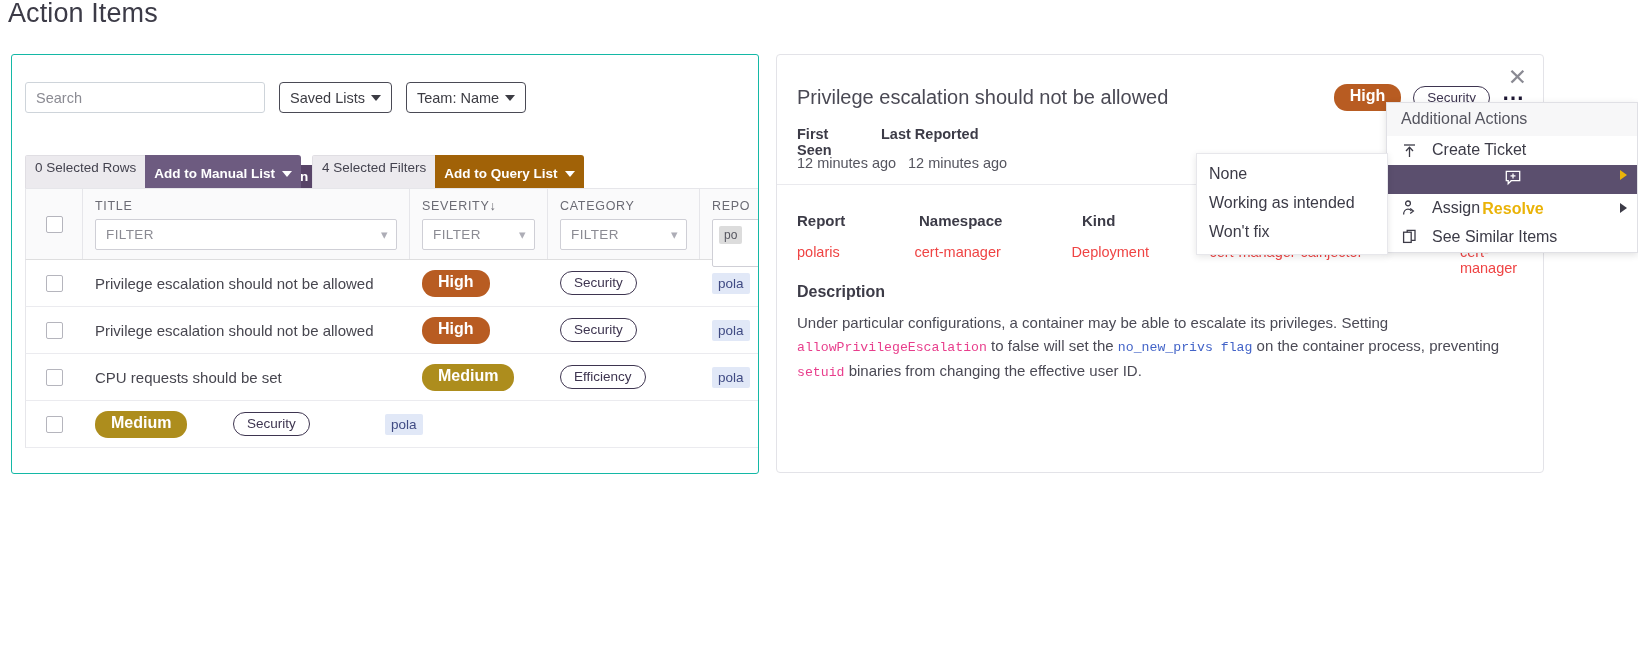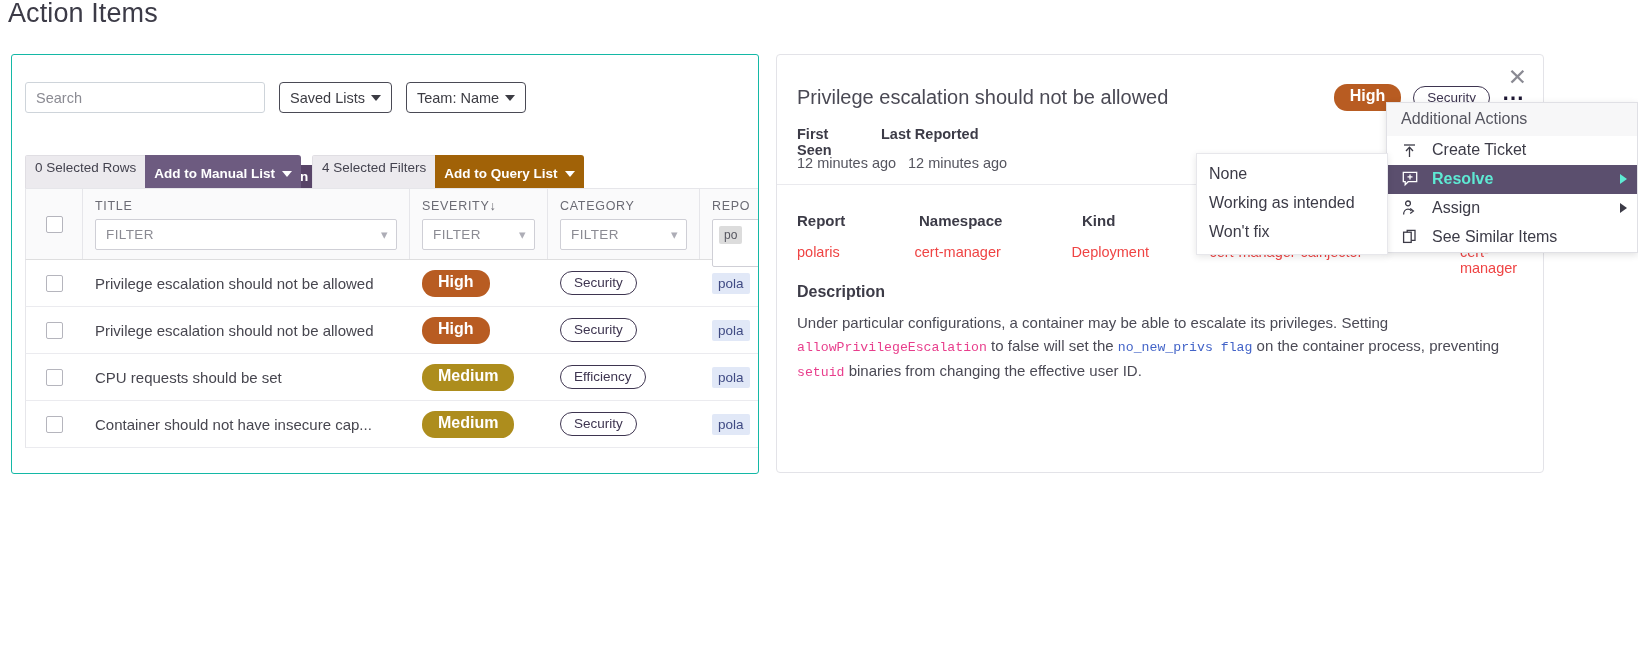--- a/index.html
+++ b/index.html
@@ -132,21 +132,21 @@
   .ctx-menu {
     position: absolute; left: 1386px; top: 102px; width: 252px;
     background: #fff; border: 1px solid #e0e0e5; box-shadow: 0 2px 7px rgba(0,0,0,.12);
     z-index: 40; font-size: 16px;
   }
   .ctx-head { padding: 7px 14px 8px; background: #f7f7f8; color: #55555f; font-size: 16px; }
   .ctx-item {
     display: flex; align-items: center; gap: 14px; padding: 5px 12px 6px 14px;
     color: #3c3b47; cursor: pointer; position: relative; height: 29px;
   }
-  .ctx-item.active { background: #5b4f6e; color: #5eead4; font-weight: 700; }
+  .ctx-item.active { background: #5b4f6e; color: #eab308; font-weight: 700; flex-direction: column; }
   .ctx-icon { width: 17px; display: flex; align-items: center; justify-content: center; }
   .arrow-r { position: absolute; right: 10px; width: 0; height: 0;
              border-top: 5px solid transparent; border-bottom: 5px solid transparent; border-left: 7px solid currentColor; }
 
   
   .sub-menu {
     position: absolute; left: 1196px; top: 153px; width: 192px;
     background: #fff; border: 1px solid #e7e7eb; box-shadow: 0 2px 7px rgba(0,0,0,.10);
     z-index: 45; padding: 6px 0 7px;
   }
@@ -283,21 +283,20 @@
           </div>
         <div class="td td-rep">
             <span class="tagblue">pola</span>
           </div>
       </div>
 
       <div class="trow">
         <div class="td td-check">
             <span class="chk"></span>
           </div>
-        <div class="td td-title">Container should not have insecure cap...</div>
         <div class="td td-sev">
             <span class="pill pill-medium">Medium</span>
           </div>
         <div class="td td-cat">
             <span class="tagout">Security</span>
           </div>
         <div class="td td-rep">
             <span class="tagblue">pola</span>
           </div>
       </div>

